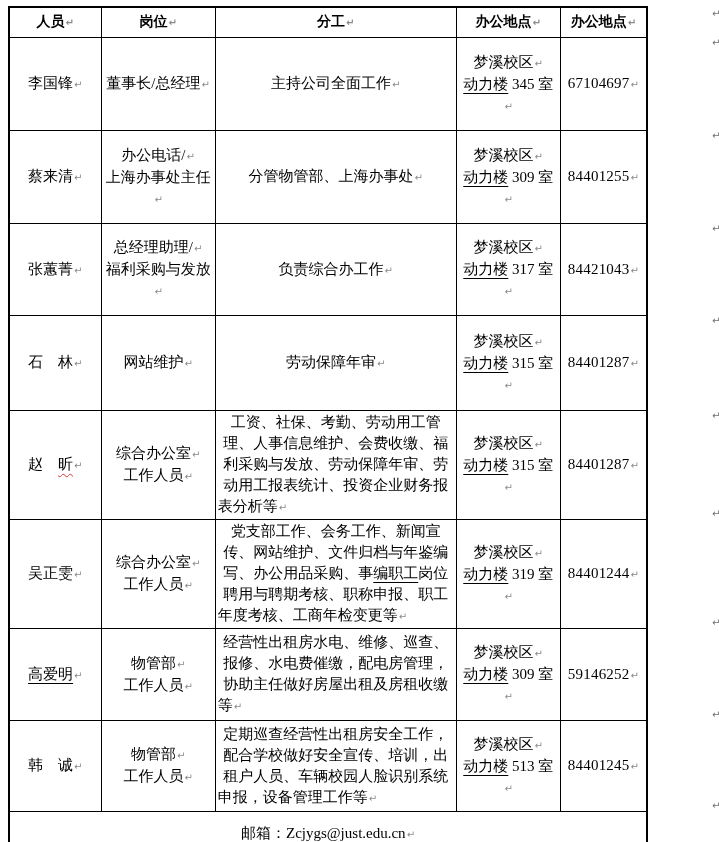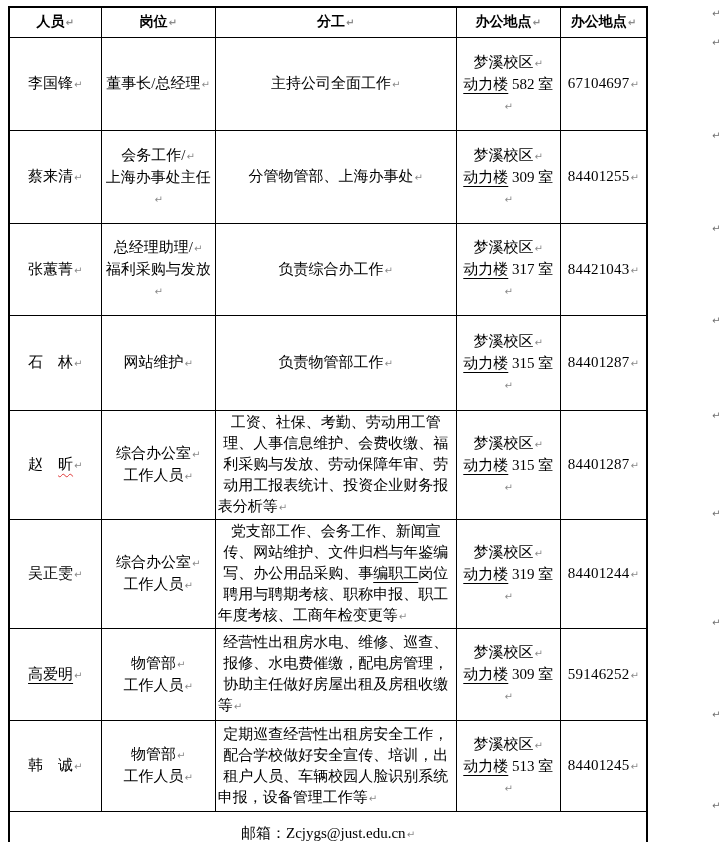--- a/index.html
+++ b/index.html
@@ -112,29 +112,29 @@
     </tr>
 
     <tr style="height:93px">
       <td><span>李国锋</span><span class="pmark">↵</span></td>
       <td>
             <div><span>董事长/总经理</span><span class="pmark">↵</span></div>
           </td>
       <td><span>主持公司全面工作</span><span class="pmark">↵</span></td>
       <td class="loc">
         <div><span>梦溪校区</span><span class="pmark">↵</span></div>
-        <div><span class="wavy-blue">动力楼</span> <span>582 室</span><span class="pmark">↵</span></div>
+        <div><span class="wavy-blue">动力楼</span> <span>345 室</span><span class="pmark">↵</span></div>
       </td>
       <td class="phone"><span>67104697</span><span class="pmark">↵</span></td>
     </tr>
 
     <tr style="height:93px">
       <td><span>蔡来清</span><span class="pmark">↵</span></td>
       <td>
-        <div><span>会务工作/</span><span class="pmark">↵</span></div>
+        <div><span>办公电话/</span><span class="pmark">↵</span></div>
         <div><span>上海办事处主任</span><span class="pmark">↵</span></div>
       </td>
       <td><span>分管物管部、上海办事处</span><span class="pmark">↵</span></td>
       <td class="loc">
         <div><span>梦溪校区</span><span class="pmark">↵</span></div>
         <div><span class="wavy-blue">动力楼</span> <span>309 室</span><span class="pmark">↵</span></div>
       </td>
       <td class="phone"><span>84401255</span><span class="pmark">↵</span></td>
     </tr>
 
@@ -150,21 +150,21 @@
         <div><span class="wavy-blue">动力楼</span> <span>317 室</span><span class="pmark">↵</span></div>
       </td>
       <td class="phone"><span>84421043</span><span class="pmark">↵</span></td>
     </tr>
 
     <tr style="height:95px">
       <td><span>石　林</span><span class="pmark">↵</span></td>
       <td>
             <div><span>网站维护</span><span class="pmark">↵</span></div>
           </td>
-      <td><span>负责物管部工作</span><span class="pmark">↵</span></td>
+      <td><span>劳动保障年审</span><span class="pmark">↵</span></td>
       <td class="loc">
         <div><span>梦溪校区</span><span class="pmark">↵</span></div>
         <div><span class="wavy-blue">动力楼</span> <span>315 室</span><span class="pmark">↵</span></div>
       </td>
       <td class="phone"><span>84401287</span><span class="pmark">↵</span></td>
     </tr>
 
     <tr style="height:98px">
       <td><span>赵　</span><span class="wavy-red">昕</span><span class="pmark">↵</span></td>
       <td>

